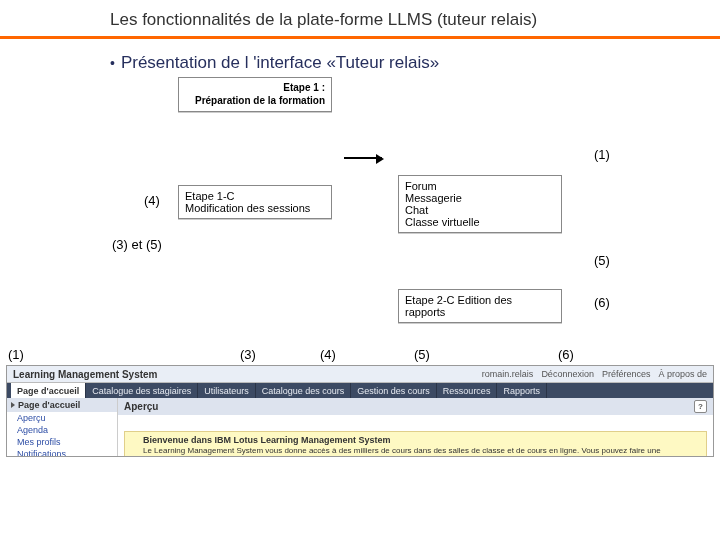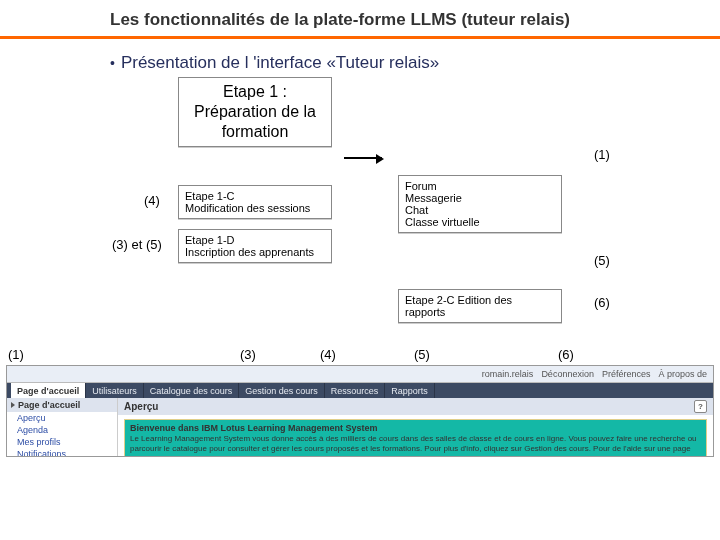--- a/index.html
+++ b/index.html
@@ -1,62 +1,60 @@
 <!DOCTYPE html>
 <html><head>
 <meta charset="utf-8">
 <style>
   html,body{margin:0;padding:0;font-family:Arial,Helvetica,sans-serif;background:#fff;color:#000}
   body{width:720px;height:540px;overflow:hidden}
-  .title-bar{padding:10px 0 4px 110px;font-size:17px;font-weight:bold;color:#333}
+  .title-bar{padding:10px 0 4px 110px;font-size:17px;font-weight:normal;color:#333}
   .orange-line{height:3px;background:#f60;margin:2px 0 14px 0}
   .bullet-line{padding-left:110px;font-size:17px;color:#262F5D;margin-bottom:4px}
   .bullet-line .dot{font-size:14px;margin-right:6px}
   .diagram{position:relative;height:270px}
   .col-box{position:absolute;border:1px solid #888;background:#fff;font-size:11px;padding:4px 6px;box-shadow:0 1px 0 #ccc}
-  .hdr{font-weight:normal;text-align:center;font-size:16px;line-height:1.25}
+  .hdr{font-weight:bold;text-align:right;font-size:10px;line-height:1.25}
   .arrow{position:absolute;width:38px;height:0;border-top:2px solid #000}
   .arrow:after{content:"";position:absolute;right:-2px;top:-5px;border-left:8px solid #000;border-top:5px solid transparent;border-bottom:5px solid transparent}
   .ann{position:absolute;font-size:13px;color:#000}
   .lowlabels{position:relative;height:18px}
   .lowlabels span{position:absolute;font-size:13px}
   .shotwrap{border:1px solid #999;background:#eee;margin:0 6px 0 6px;height:90px;font-size:10px;color:#333;position:relative;overflow:hidden}
   .shottop{background:#e9eef6;border-bottom:1px solid #bbb;height:16px;display:flex;align-items:center;padding:0 6px;font-size:9px;color:#555;gap:8px}
   .shottop .brand{font-weight:bold;font-size:10px;color:#333}
   .shottop .spacer{flex:1}
   .tabs{background:#3c4a63;display:flex;height:15px;align-items:center;padding-left:4px;gap:0}
   .tab{color:#e5e9f0;font-size:9px;padding:0 6px;height:100%;display:flex;align-items:center;border-right:1px solid #2a3447}
   .tab.active{background:#fff;color:#333;font-weight:bold}
   .body2{display:flex;height:calc(100% - 31px)}
   .side{width:110px;background:#fff;border-right:1px solid #ccc}
   .sidehdr{background:#dde3ee;font-weight:bold;font-size:9px;padding:2px 4px;display:flex;align-items:center;gap:3px}
   .tri{width:0;height:0;border-top:3px solid transparent;border-bottom:3px solid transparent;border-left:4px solid #555}
   .sideitem{font-size:9px;padding:1px 0 1px 10px;color:#2d4da5}
   .main{flex:1;background:#fff;padding:0}
   .mainhdr{background:#dde3ee;font-weight:bold;font-size:10px;padding:2px 6px;display:flex;align-items:center;justify-content:space-between}
   .helpicon{width:11px;height:11px;border:1px solid #888;border-radius:2px;font-size:8px;font-weight:bold;text-align:center;line-height:11px;color:#555;background:#fff}
-  .welcome{background:#14b8a6;border:1px solid #e0cf8a;margin:4px 6px;padding:3px 5px;font-size:8px;line-height:1.25;color:#333}
+  .welcome{background:#fef9c3;border:1px solid #e0cf8a;margin:16px 6px;padding:3px 18px;font-size:8px;line-height:1.25;color:#333}
   .welcome b{font-size:9px}
 </style>
 </head>
 <body>
 
 <div class="title-bar">Les fonctionnalités de la plate-forme LLMS (tuteur relais)</div>
 <div class="orange-line"></div>
 <div class="bullet-line">
   <span class="dot">•</span><span>Présentation de l 'interface «Tuteur relais»</span>
 </div>
 
 <div class="diagram">
   <div class="col-box hdr" style="left:178px;top:0;width:140px;white-space:pre-line">Etape 1 :
 Préparation de la formation</div>
   <div class="col-box" style="left:178px;top:108px;width:140px;white-space:pre-line">Etape 1-C
 Modification des sessions</div>
-  <div class="col-box" style="left:178px;top:152px;width:140px;white-space:pre-line">Etape 1-D
-Inscription des apprenants</div>
 
   <div class="col-box" style="left:398px;top:98px;width:150px;white-space:pre-line">Forum
 Messagerie
 Chat
 Classe virtuelle</div>
   <div class="col-box" style="left:398px;top:212px;width:150px">Etape 2-C Edition des rapports</div>
 
   <div class="arrow" style="left:344px;top:80px"></div>
 
   <div class="ann" style="left:594px;top:70px">(1)</div>
@@ -69,28 +67,30 @@
 <div class="lowlabels">
   <span style="left:8px">(1)</span>
   <span style="left:240px">(3)</span>
   <span style="left:320px">(4)</span>
   <span style="left:414px">(5)</span>
   <span style="left:558px">(6)</span>
 </div>
 
 <div class="shotwrap">
   <div class="shottop">
+    <span class="brand">Learning Management System</span>
     <span class="spacer"></span>
     <span>romain.relais</span>
     <span>Déconnexion</span>
     <span>Préférences</span>
     <span>À propos de</span>
   </div>
   <div class="tabs">
     <div class="tab active">Page d'accueil</div>
+    <div class="tab">Catalogue des stagiaires</div>
     <div class="tab">Utilisateurs</div>
     <div class="tab">Catalogue des cours</div>
     <div class="tab">Gestion des cours</div>
     <div class="tab">Ressources</div>
     <div class="tab">Rapports</div>
   </div>
   <div class="body2">
     <div class="side">
       <div class="sidehdr">
         <span class="tri"></span>

